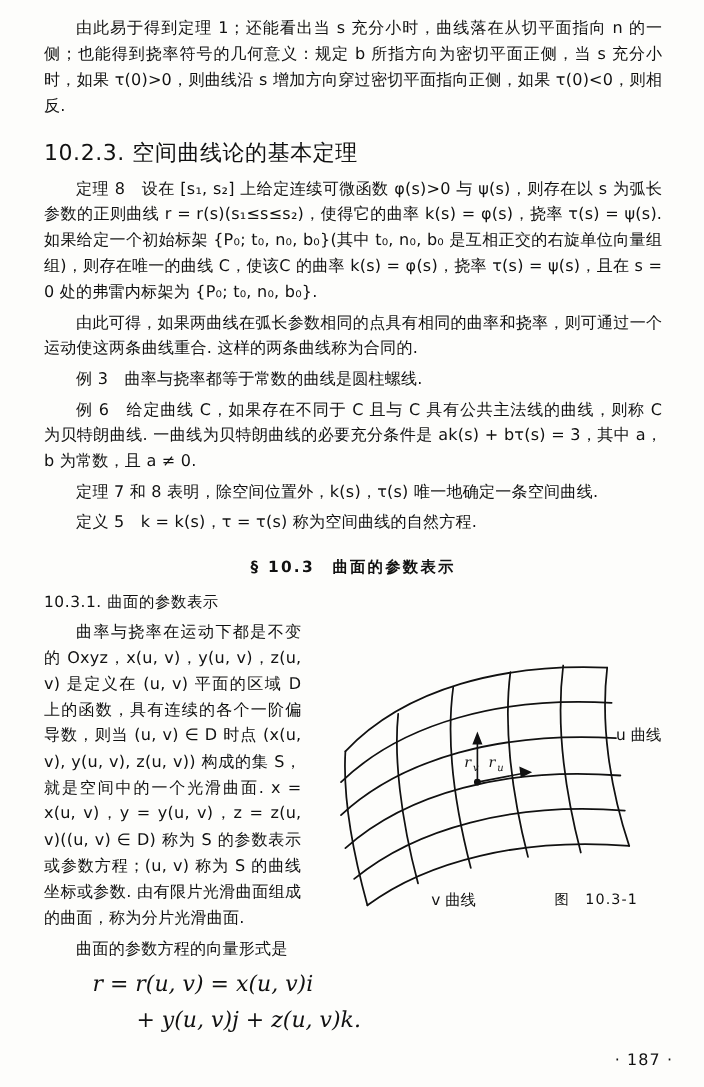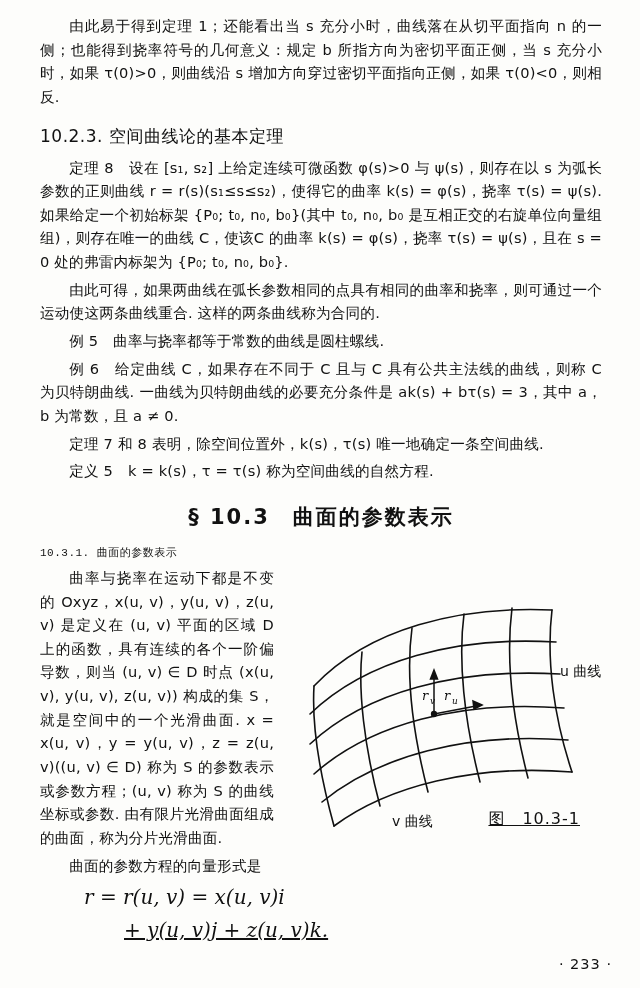--- a/index.html
+++ b/index.html
@@ -32,32 +32,31 @@
     margin: 0 0 4px 0;
     font-size: 14.6px;
     line-height: 1.62;
     text-align: justify;
     text-justify: inter-ideograph;
     text-indent: 2em;
     font-family: "DejaVu Sans", sans-serif;
     letter-spacing: 0.2px;
   }
   h2.sec {
-    font-size: 17px;
+    font-size: 20px;
     font-weight: normal;
     margin: 16px 0 8px 0;
     letter-spacing: 0.5px;
   }
   h2.sec.sub {
-    font-size: 11px;
+    font-size: 14px;
     margin: 14px 0 6px 0;
-    font-family: Liberation Mono, monospace;
   }
   h1.chapsec {
-    font-size: 21px;
+    font-size: 14px;
     font-weight: bold;
     text-align: center;
     margin: 20px 0 14px 0;
     letter-spacing: 2px;
   }
 
   
   .figwrap {
     position: relative;
     min-height: 1px;
@@ -66,36 +65,35 @@
     float: right;
     width: 318px;
     height: 268px;
     margin: 2px 0 0 10px;
     position: relative;
   }
   .figcaption {
     position: absolute;
     right: 22px;
     bottom: 6px;
-    font-size: 16px;
+    font-size: 13px;
     letter-spacing: 1px;
     white-space: nowrap;
-    text-decoration: underline;
   }
   .eqblock {
     margin: 4px 0 16px 0;
     font-size: 20px;
     line-height: 1.65;
   }
   .eqline {
     font-family: "DejaVu Serif", serif;
     font-style: italic;
     padding-left: 2.2em;
   }
-  .eqline.ind2 { padding-left: 4.2em; text-decoration: underline; }
+  .eqline.ind2 { padding-left: 4.2em; }
   .pagenum {
     position: absolute;
     right: 28px;
     bottom: 16px;
     font-size: 14.5px;
     letter-spacing: 1px;
   }
   .figsvg { display: block; }
   .clear { clear: both; }
 </style>
@@ -107,21 +105,21 @@
 
     <p class="para">由此易于得到定理 1；还能看出当 s 充分小时，曲线落在从切平面指向 n 的一侧；也能得到挠率符号的几何意义：规定 b 所指方向为密切平面正侧，当 s 充分小时，如果 τ(0)&gt;0，则曲线沿 s 增加方向穿过密切平面指向正侧，如果 τ(0)&lt;0，则相反.</p>
 
     <h2 class="sec">10.2.3. 空间曲线论的基本定理</h2>
 
 
     <p class="para">定理 8　设在 [s₁, s₂] 上给定连续可微函数 φ(s)&gt;0 与 ψ(s)，则存在以 s 为弧长参数的正则曲线 r = r(s)(s₁≤s≤s₂)，使得它的曲率 k(s) = φ(s)，挠率 τ(s) = ψ(s). 如果给定一个初始标架 {P₀; t₀, n₀, b₀}(其中 t₀, n₀, b₀ 是互相正交的右旋单位向量组组)，则存在唯一的曲线 C，使该C 的曲率 k(s) = φ(s)，挠率 τ(s) = ψ(s)，且在 s = 0 处的弗雷内标架为 {P₀; t₀, n₀, b₀}.</p>
 
     <p class="para">由此可得，如果两曲线在弧长参数相同的点具有相同的曲率和挠率，则可通过一个运动使这两条曲线重合. 这样的两条曲线称为合同的.</p>
 
-    <p class="para">例 5　曲率与挠率都等于常数的曲线是圆柱螺线.</p>
+    <p class="para">例 3　曲率与挠率都等于常数的曲线是圆柱螺线.</p>
 
     <p class="para">例 6　给定曲线 C，如果存在不同于 C 且与 C 具有公共主法线的曲线，则称 C 为贝特朗曲线. 一曲线为贝特朗曲线的必要充分条件是 ak(s) + bτ(s) = 3，其中 a，b 为常数，且 a ≠ 0.</p>
 
     <p class="para">定理 7 和 8 表明，除空间位置外，k(s)，τ(s) 唯一地确定一条空间曲线.</p>
 
     <p class="para">定义 5　k = k(s)，τ = τ(s) 称为空间曲线的自然方程.</p>
 
     <h1 class="chapsec">§ 10.3　曲面的参数表示</h1>
 
     <h2 class="sec sub">10.3.1. 曲面的参数表示</h2>
@@ -169,14 +167,14 @@
 
       <div class="eqblock">
         <div class="eqline">r = r(u, v) = x(u, v)i</div>
         <div class="eqline ind2">+ y(u, v)j + z(u, v)k.</div>
       </div>
       <div class="clear"></div>
     </div>
 
   </div>
 
-  <div class="pagenum">· 233 ·</div>
+  <div class="pagenum">· 187 ·</div>
 </div>
 
 </body></html>

